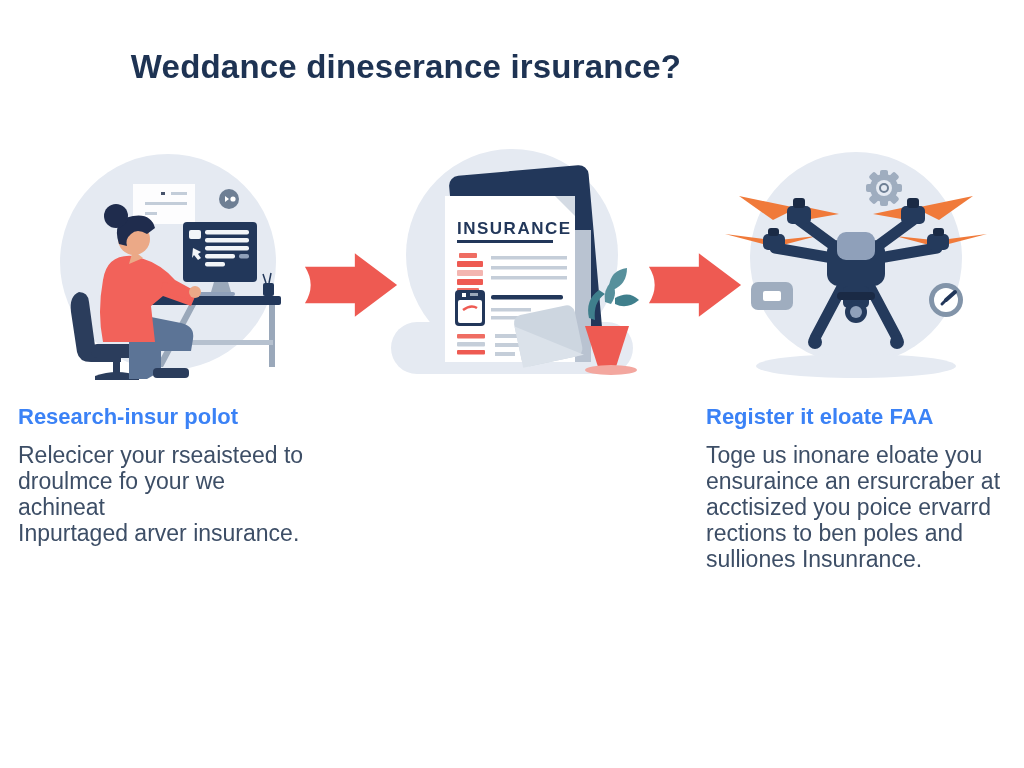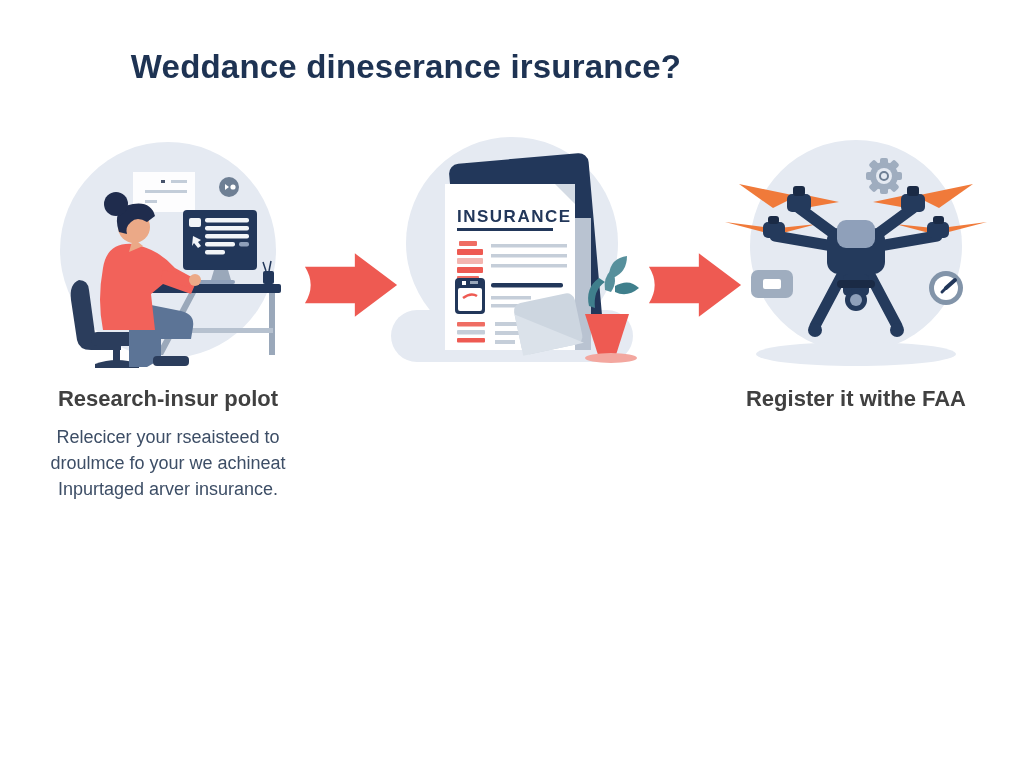--- a/index.html
+++ b/index.html
@@ -7,30 +7,30 @@
     width:1024px;height:768px;position:relative;overflow:hidden;
     background:#ffffff;
     font-family:"Liberation Sans", sans-serif;
   }
   .canvas{position:absolute;inset:0;}
   .main-title{
     position:absolute;top:48px;left:0;width:812px;
     text-align:center;font-size:33px;font-weight:bold;
     color:#1e3353;letter-spacing:0.2px;
   }
-  .step{position:absolute;top:128px;width:300px;text-align:center;}
+  .step{position:absolute;top:140px;width:300px;}
   .step-1{left:18px;}
   .step-2{left:362px;}
   .step-3{left:706px;}
   .illus{width:270px;height:250px;margin:0 auto;display:block;}
   .step-heading{
-    margin-top:8px;font-size:22px;font-weight:bold;color:#404040;
+    margin-top:14px;font-size:22px;font-weight:bold;color:#3b82f6;
   }
   .step-body{
-    margin-top:12px;font-size:18px;line-height:26px;color:#3d4e66;
+    margin-top:12px;font-size:23px;line-height:26px;color:#3d4e66;
     white-space:pre-line;
   }
   .arrow{position:absolute;width:96px;height:70px;}
   .arrow-1{left:303px;top:250px;}
   .arrow-2{left:647px;top:250px;}
 </style>
 </head>
 <body>
 
 <div class="canvas">
@@ -247,16 +247,21 @@
         <rect x="116" y="92" width="38" height="28" rx="9" fill="#8fa0ba"></rect>
 
         <g>
           <rect x="122" y="146" width="26" height="22" rx="5" fill="#243a5c"></rect>
           <rect x="116" y="152" width="38" height="8" rx="4" fill="#1a2a45"></rect>
           <circle cx="135" cy="172" r="11" fill="#243a5c"></circle>
           <circle cx="135" cy="172" r="6" fill="#8fa0ba"></circle>
         </g>
       </g>
     </svg>
-    <div class="step-heading">Register it withe FAA</div>
+    <div class="step-heading">Register it eloate FAA</div>
+    <div class="step-body">Toge us inonare eloate you
+ensuraince an ersurcraber at
+acctisized you poice ervarrd
+rections to ben poles and
+sulliones Insunrance.</div>
   </div>
 
 </div>
 
 </body></html>

